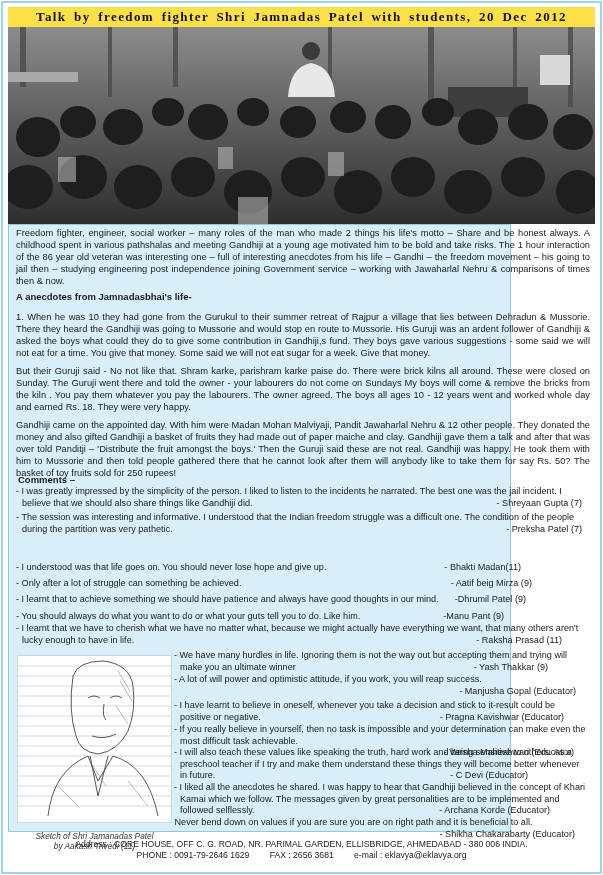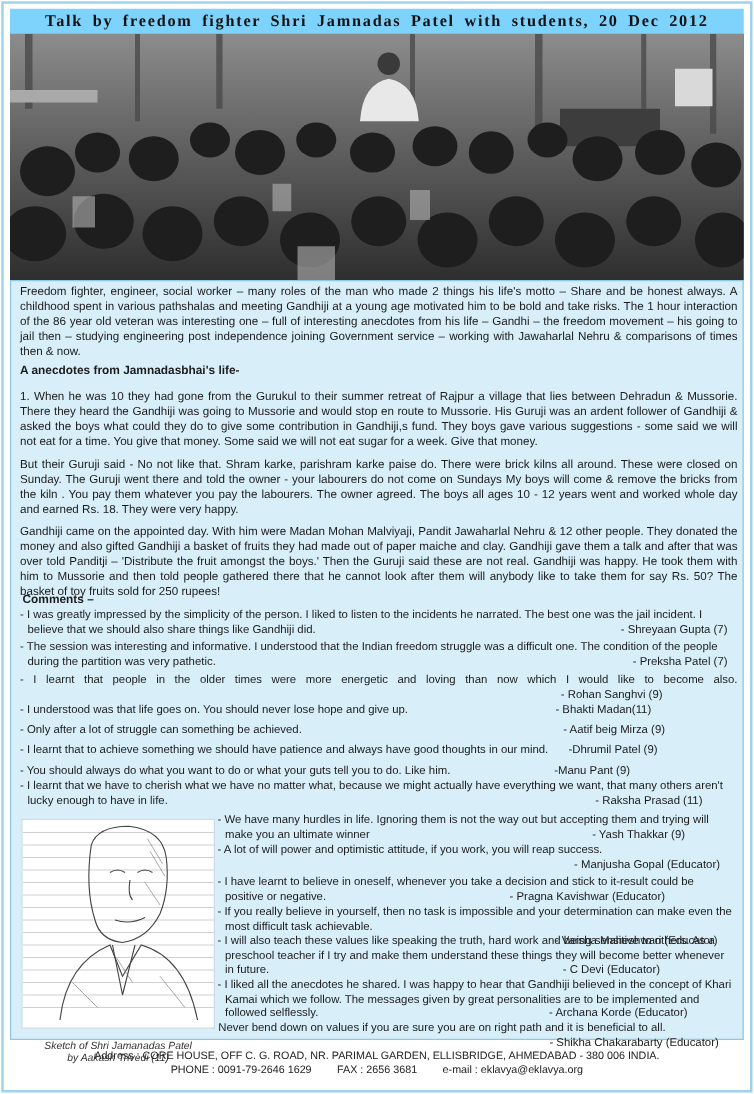--- a/index.html
+++ b/index.html
@@ -4,32 +4,32 @@
 <style>
   * { box-sizing: border-box; margin: 0; padding: 0; }
   html, body { width: 603px; height: 875px; background: #ffffff; overflow: hidden; }
   body { font-family: "Liberation Sans", "DejaVu Sans", sans-serif; color: #1a1a1a; }
   .page {
     position: absolute; left: 1px; top: 1px; width: 601px; height: 873px;
     border: 2px solid #9fd3ea; background: #ffffff;
   }
   .title-band {
     position: absolute; left: 5px; top: 4px; width: 587px; height: 20px;
-    background: #7dd3fc; text-align: center;
+    background: #fde047; text-align: center;
     font-family: "Liberation Serif", "DejaVu Serif", serif; font-weight: bold;
     font-size: 13px; letter-spacing: 1.4px; line-height: 20px; color: #111;
     word-spacing: 3px;
   }
   .photo {
     position: absolute; left: 5px; top: 24px; width: 587px; height: 197px;
     background: #5b5b5b; overflow: hidden;
   }
   .photo svg { display: block; }
   .panel {
-    position: absolute; left: 5px; top: 221px; width: 587px; height: 608px;
+    position: absolute; left: 5px; top: 221px; width: 503px; height: 608px;
     background: #d8eef9; border: 1px solid #8fc8e2;
   }
   .body-text {
     position: absolute; left: 7px; width: 574px;
     font-size: 9.3px; line-height: 12px; text-align: justify; color: #1b1b1b;
   }
   .intro { top: 2px; }
   .anec-heading { top: 66px; font-weight: bold; font-size: 9.5px; }
   .p1 { top: 86px; }
   .p2 { top: 140px; }
@@ -135,24 +135,20 @@
     <div class="comments-heading">Comments –</div>
 
     <div class="comment" style="top:261px;height:24px;">
       <span class="txt">- I was greatly impressed by the simplicity of the person. I liked to listen to the incidents he narrated. The best one was the jail incident. I believe that we should also share things like Gandhiji did.</span>
       <span class="author" style="top:11.5px;">- Shreyaan Gupta (7)</span>
     </div>
     <div class="comment" style="top:287px;">
       <span class="txt">- The session was interesting and informative. I understood that the Indian freedom struggle was a difficult one. The condition of the people during the partition was very pathetic.</span>
       <span class="author" style="top:11.5px;">- Preksha Patel (7)</span>
     </div>
-    <div class="comment justify" style="top:313px;">
-      <span class="txt" style="padding-left:0;text-indent:0;">- I learnt that people in the older times were more energetic and loving than now which I would like to become also.</span>
-      <span class="author" style="top:11.5px;right:60px;">- Rohan Sanghvi (9)</span>
-    </div>
     <div class="comment" style="top:337px;">
       <span class="txt">- I understood was that life goes on. You should never lose hope and give up.</span>
       <span class="author" style="top:0;right:69px;">- Bhakti Madan(11)</span>
     </div>
     <div class="comment" style="top:353px;">
       <span class="txt">- Only after a lot of struggle can something be achieved.</span>
       <span class="author" style="top:0;right:58px;">- Aatif beig Mirza (9)</span>
     </div>
     <div class="comment" style="top:369px;">
       <span class="txt">- I learnt that to achieve something we should have patience and always have good thoughts in our mind.</span>
@@ -171,21 +167,21 @@
       <div class="comment" style="top:425px;">
         <span class="txt">- We have many hurdles in life. Ignoring them is not the way out but accepting them and trying will make you an ultimate winner</span>
         <span class="author" style="top:11.5px;right:40px;">- Yash Thakkar (9)</span>
       </div>
       <div class="comment" style="top:449px;">
         <span class="txt">- A lot of will power and optimistic attitude, if you work, you will reap success.</span>
         <span class="author" style="top:11.5px;right:12px;">- Manjusha Gopal (Educator)</span>
       </div>
       <div class="comment" style="top:475px;">
         <span class="txt">- I have learnt to believe in oneself, whenever you take a decision and stick to it-result could be positive or negative.</span>
-        <span class="author" style="top:11.5px;right:56px;">- Pragna Kavishwar (Educator)</span>
+        <span class="author" style="top:11.5px;right:24px;">- Pragna Kavishwar (Educator)</span>
       </div>
       <div class="comment" style="top:499px;">
         <span class="txt">- If you really believe in yourself, then no task is impossible and your determination can make even the most difficult task achievable.</span>
         <span class="author" style="top:23px;right:14px;">- Varsha Maheshwari (Educator)</span>
       </div>
       <div class="comment" style="top:522px;">
         <span class="txt">- I will also teach these values like speaking the truth, hard work and being sensitive to others. As a preschool teacher if I try and make them understand these things they will become better whenever in future.</span>
         <span class="author" style="top:23px;right:60px;">- C Devi (Educator)</span>
       </div>
       <div class="comment" style="top:557px;">

